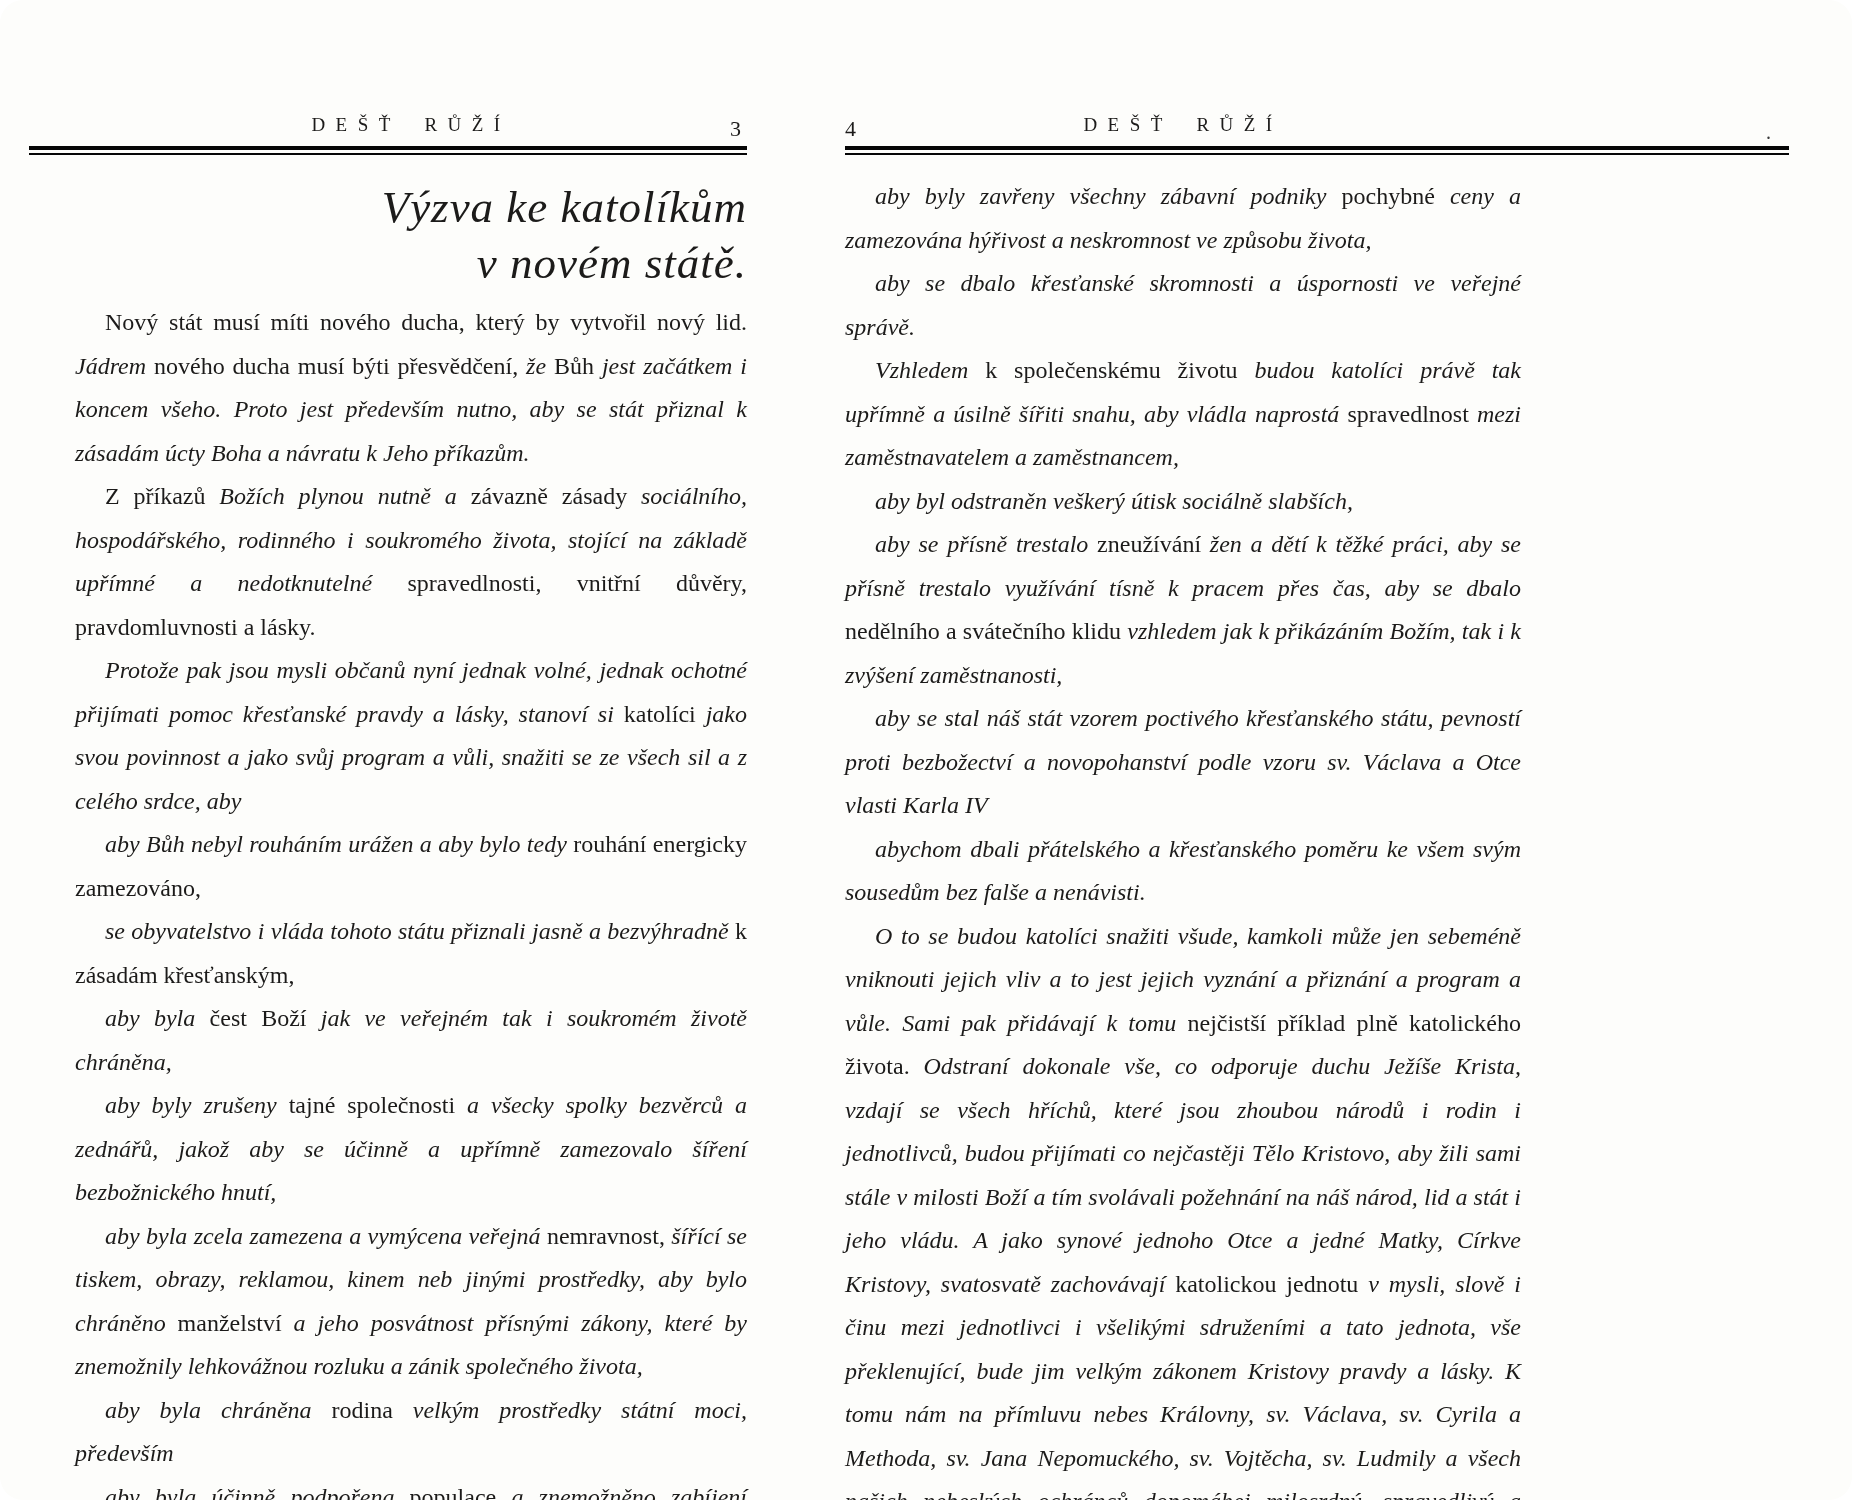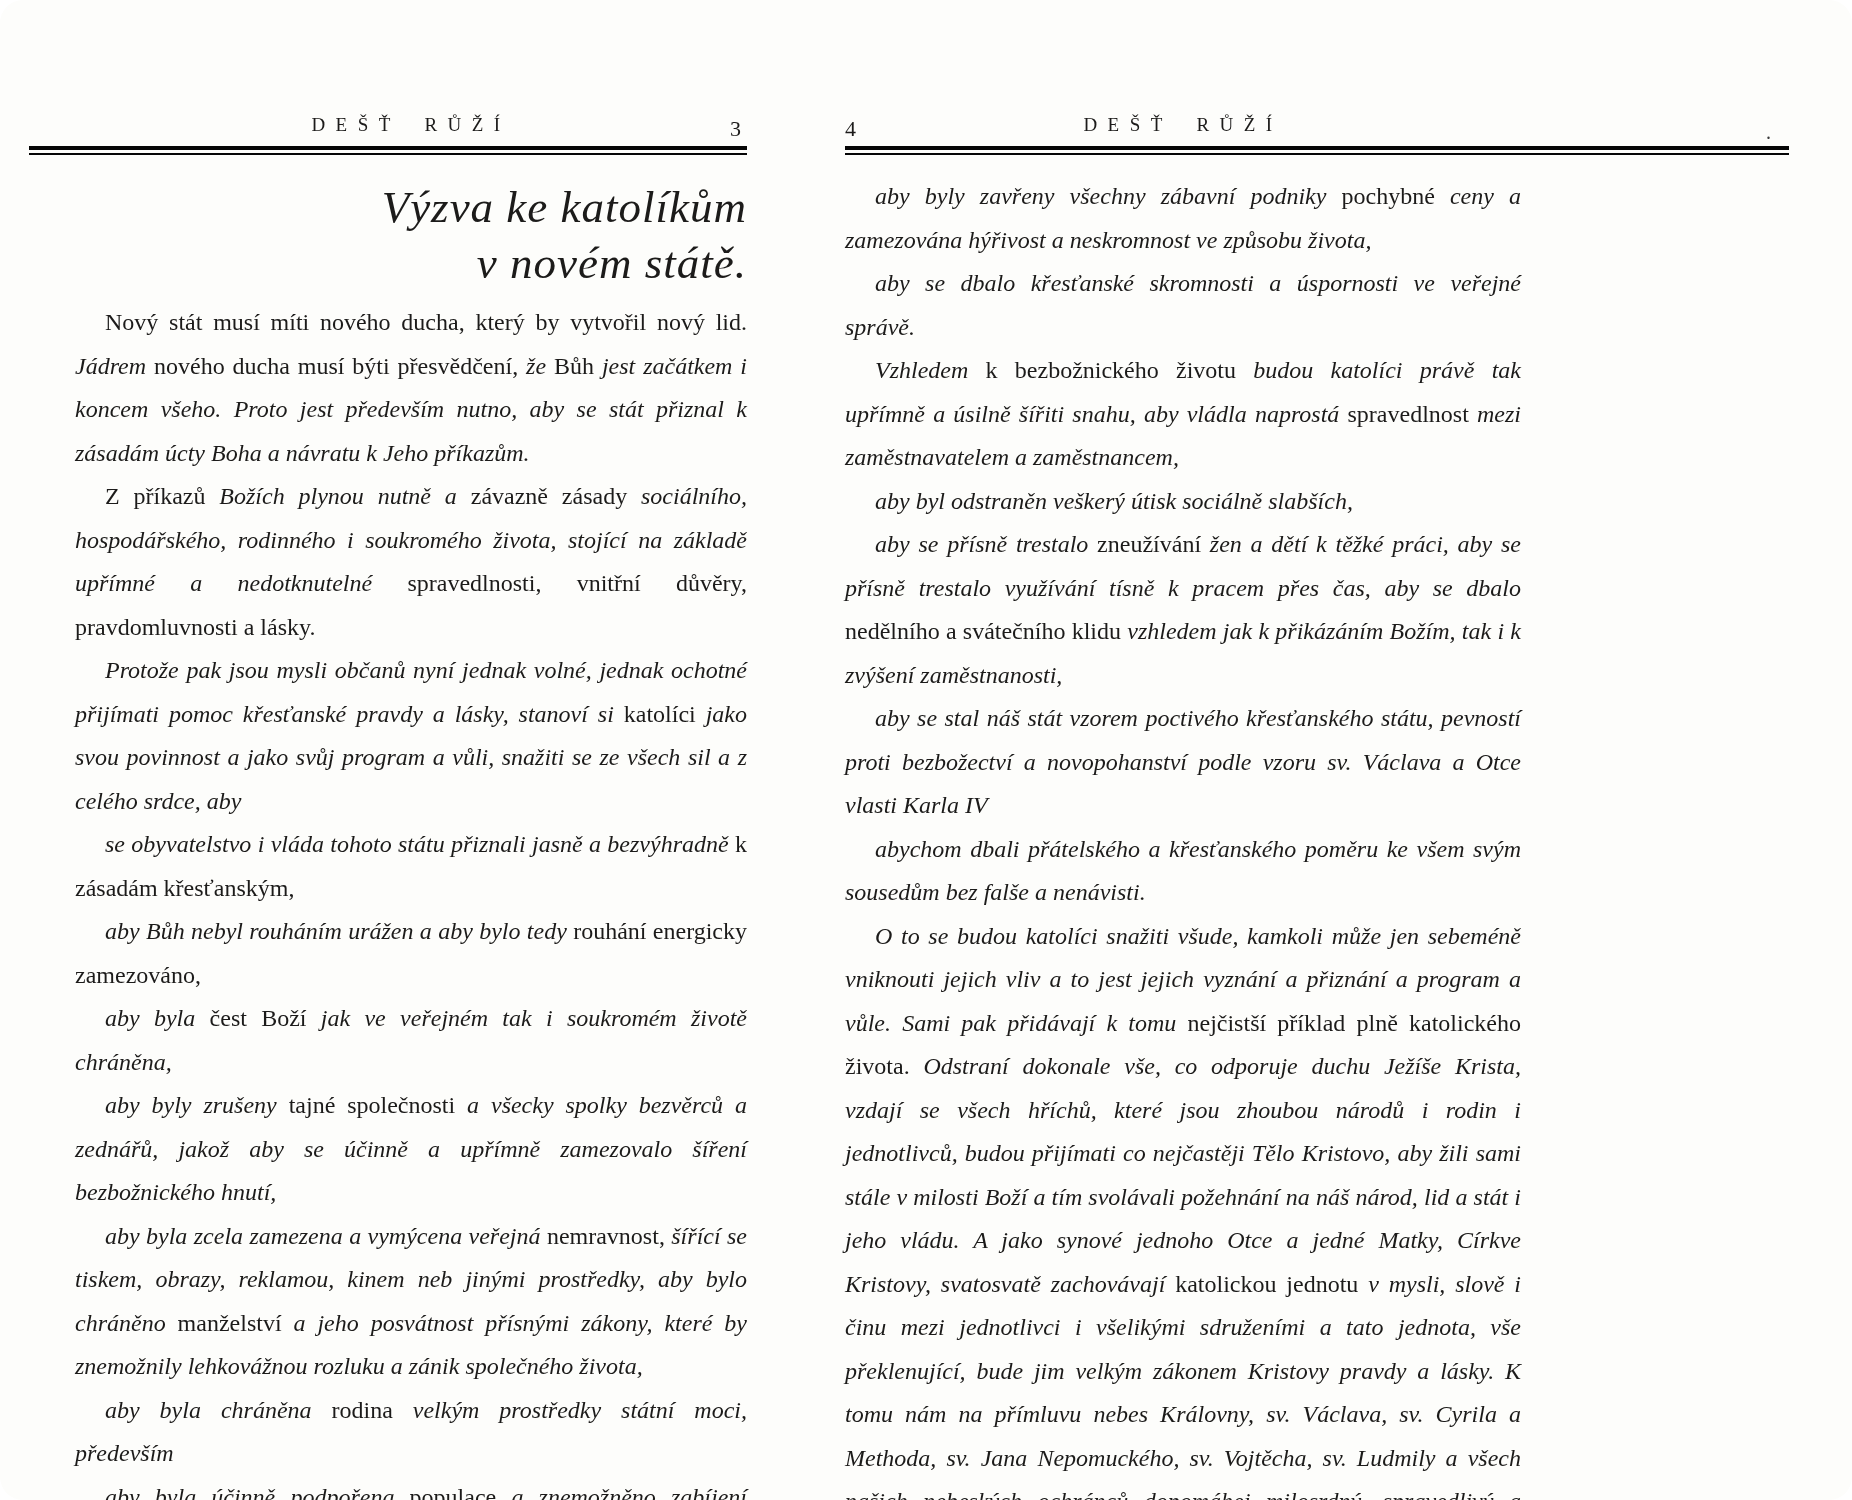--- a/index.html
+++ b/index.html
@@ -75,22 +75,22 @@
       <div class="rule-thin"></div>
     </div>
     <h1 class="heading">
       <span class="hl">Výzva ke katolíkům</span>
       <span class="hl">v novém státě.</span>
     </h1>
     <div class="body">
         <p class="para"><span class="ro">Nový stát musí míti nového ducha, který by vytvořil nový lid. </span><span class="it">Jádrem</span><span class="ro"> nového ducha musí býti přesvědčení, </span><span class="it">že</span><span class="ro"> Bůh </span><span class="it">jest začátkem i koncem všeho. Proto jest především nutno, aby se stát přiznal k zásadám úcty Boha a návratu k Jeho příkazům.</span></p>
         <p class="para"><span class="ro">Z příkazů </span><span class="it">Božích plynou nutně a</span><span class="ro"> závazně zásady </span><span class="it">sociálního, hospodářského, rodinného i soukromého života, stojící na základě upřímné a nedotknutelné</span><span class="ro"> spravedlnosti, vnitřní důvěry, pravdomluvnosti a lásky.</span></p>
         <p class="para"><span class="it">Protože pak jsou mysli občanů nyní jednak volné, jednak ochotné přijímati pomoc křesťanské pravdy a lásky, stanoví si</span><span class="ro"> katolíci </span><span class="it">jako svou povinnost a jako svůj program a vůli, snažiti se ze všech sil a z celého srdce, aby</span></p>
+        <p class="para"><span class="it">aby Bůh nebyl rouháním urážen a aby bylo tedy</span><span class="ro"> rouhání energicky zamezováno,</span></p>
         <p class="para"><span class="it">se obyvatelstvo i vláda tohoto státu přiznali jasně a bezvýhradně</span><span class="ro"> k zásadám křesťanským,</span></p>
-        <p class="para"><span class="it">aby Bůh nebyl rouháním urážen a aby bylo tedy</span><span class="ro"> rouhání energicky zamezováno,</span></p>
         <p class="para"><span class="it">aby byla</span><span class="ro"> čest Boží </span><span class="it">jak ve veřejném tak i soukromém životě chráněna,</span></p>
         <p class="para"><span class="it">aby byly zrušeny</span><span class="ro"> tajné společnosti </span><span class="it">a všecky spolky bezvěrců a zednářů, jakož aby se účinně a upřímně zamezovalo šíření bezbožnického hnutí,</span></p>
         <p class="para"><span class="it">aby byla zcela zamezena a vymýcena veřejná</span><span class="ro"> nemravnost, </span><span class="it">šířící se tiskem, obrazy, reklamou, kinem neb jinými prostředky, aby bylo chráněno</span><span class="ro"> manželství </span><span class="it">a jeho posvátnost přísnými zákony, které by znemožnily lehkovážnou rozluku a zánik společného života,</span></p>
         <p class="para"><span class="it">aby byla chráněna</span><span class="ro"> rodina </span><span class="it">velkým prostředky státní moci, především</span></p>
         <p class="para"><span class="it">aby byla účinně podpořena</span><span class="ro"> populace </span><span class="it">a znemožněno zabíjení</span><span class="ro"> nenarozených, </span><span class="it">jakož i přísně trestány zločiny na životech dětí, aby se k tomu účelu zákonně upravovaly</span></p>
       </div>
   </section>
 
   <section class="page page-right">
     <header class="pg-header">
@@ -98,21 +98,21 @@
       <span class="running-title">DEŠŤ RŮŽÍ</span>
       <span class="corner-mark">.</span>
     </header>
     <div class="rules">
       <div class="rule-thick"></div>
       <div class="rule-thin"></div>
     </div>
     <div class="body">
         <p class="para"><span class="it">aby byly zavřeny všechny zábavní podniky</span><span class="ro"> pochybné </span><span class="it">ceny a zamezována hýřivost a neskromnost ve způsobu života,</span></p>
         <p class="para"><span class="it">aby se dbalo křesťanské skromnosti a úspornosti ve veřejné správě.</span></p>
-        <p class="para"><span class="it">Vzhledem</span><span class="ro"> k bezbožnického životu </span><span class="it">budou katolíci právě tak upřímně a úsilně šířiti snahu, aby vládla naprostá</span><span class="ro"> spravedlnost </span><span class="it">mezi zaměstnavatelem a zaměstnancem,</span></p>
+        <p class="para"><span class="it">Vzhledem</span><span class="ro"> k společenskému životu </span><span class="it">budou katolíci právě tak upřímně a úsilně šířiti snahu, aby vládla naprostá</span><span class="ro"> spravedlnost </span><span class="it">mezi zaměstnavatelem a zaměstnancem,</span></p>
         <p class="para"><span class="it">aby byl odstraněn veškerý útisk sociálně slabších,</span></p>
         <p class="para"><span class="it">aby se přísně trestalo</span><span class="ro"> zneužívání </span><span class="it">žen a dětí k těžké práci, aby se přísně trestalo využívání tísně k pracem přes čas, aby se dbalo</span><span class="ro"> nedělního a svátečního klidu </span><span class="it">vzhledem jak k přikázáním Božím, tak i k zvýšení zaměstnanosti,</span></p>
         <p class="para"><span class="it">aby se stal náš stát vzorem poctivého křesťanského státu, pevností proti bezbožectví a novopohanství podle vzoru sv. Václava a Otce vlasti Karla IV</span></p>
         <p class="para"><span class="it">abychom dbali přátelského a křesťanského poměru ke všem svým sousedům bez falše a nenávisti.</span></p>
         <p class="para"><span class="it">O to se budou katolíci snažiti všude, kamkoli může jen sebeméně vniknouti jejich vliv a to jest jejich vyznání a přiznání a program a vůle. Sami pak přidávají k tomu</span><span class="ro"> nejčistší příklad plně katolického života. </span><span class="it">Odstraní dokonale vše, co odporuje duchu Ježíše Krista, vzdají se všech hříchů, které jsou zhoubou národů i rodin i jednotlivců, budou přijímati co nejčastěji Tělo Kristovo, aby žili sami stále v milosti Boží a tím svolávali požehnání na náš národ, lid a stát i jeho vládu. A jako synové jednoho Otce a jedné Matky, Církve Kristovy, svatosvatě zachovávají</span><span class="ro"> katolickou jednotu </span><span class="it">v mysli, slově i činu mezi jednotlivci i všelikými sdruženími a tato jednota, vše překlenující, bude jim velkým zákonem Kristovy pravdy a lásky. K tomu nám na přímluvu nebes Královny, sv. Václava, sv. Cyrila a Methoda, sv. Jana Nepomuckého, sv. Vojtěcha, sv. Ludmily a všech našich nebeských ochránců dopomáhej milosrdný, spravedlivý a dobrotivý Bůh!</span><span class="gap"></span></p>
       </div>
   </section>
 
 </div>
 

